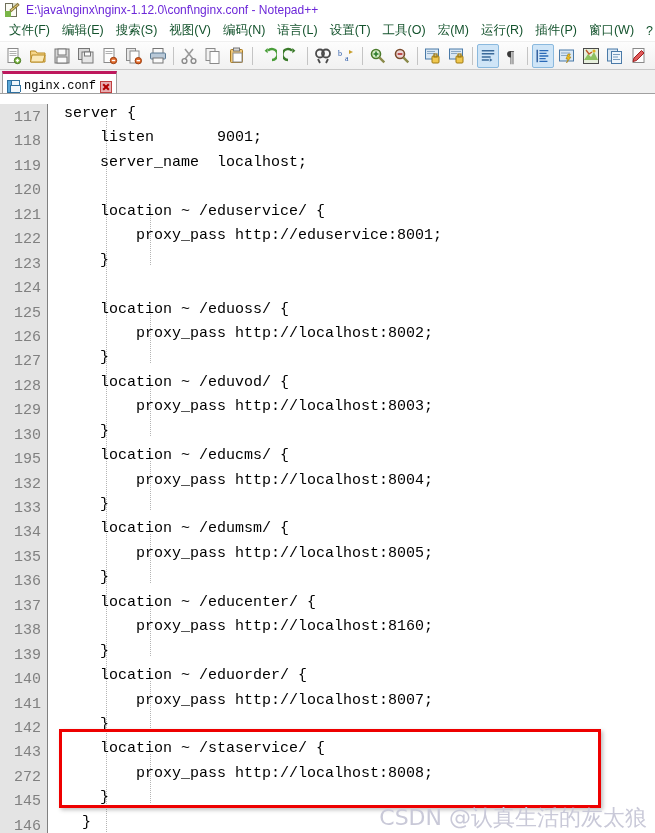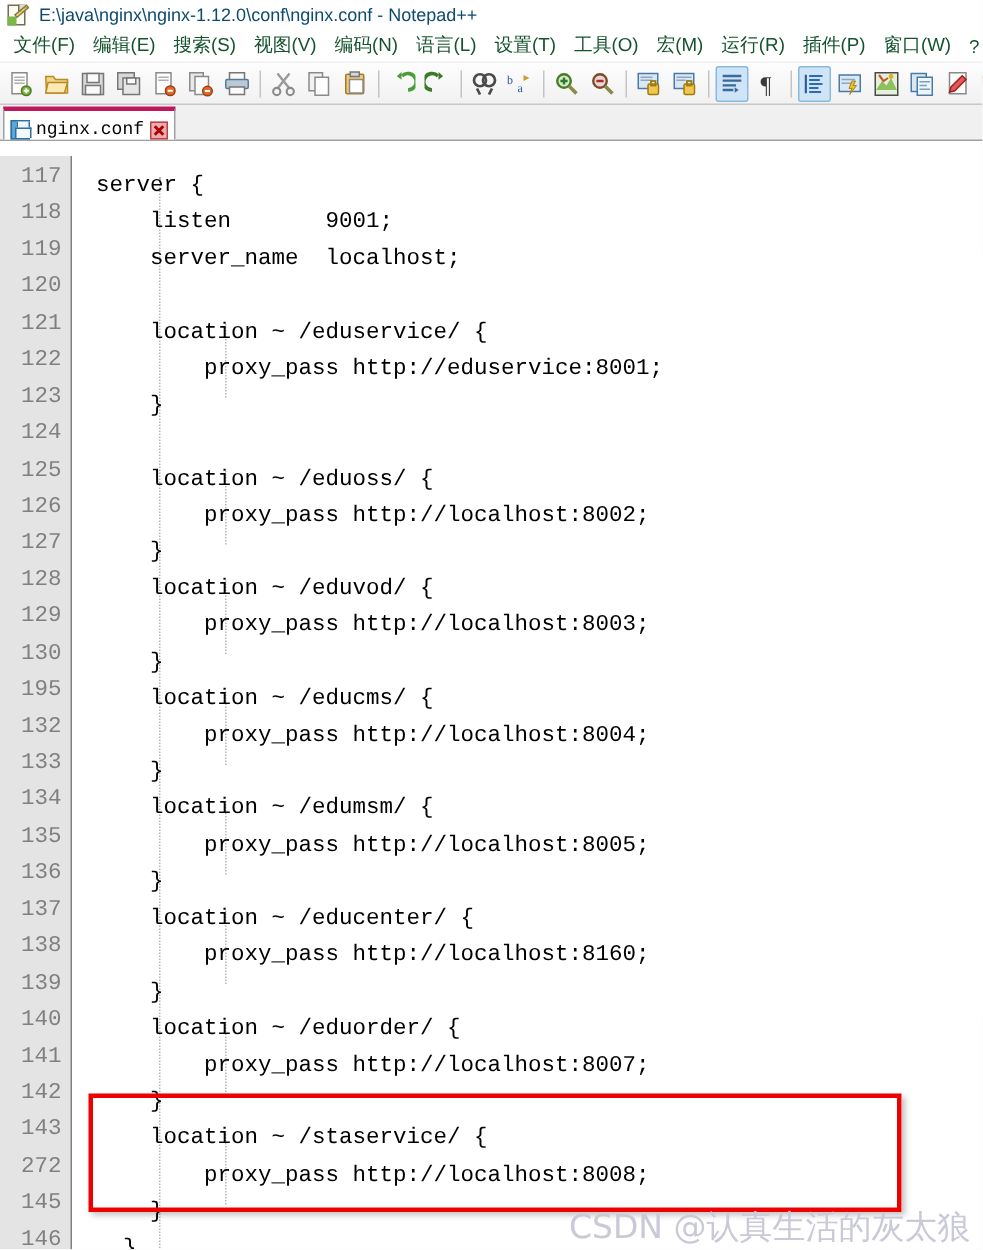--- a/index.html
+++ b/index.html
@@ -53,21 +53,21 @@
     transform: rotate(-40deg);
     border: 1px solid #8a7a3a;
   }
   .app-icon .grn {
     position: absolute; left: 1px; top: 9px;
     width: 6px; height: 6px;
     background: #7ab648;
   }
   .title-text {
     font-size: 12px;
-    color: #0c4a6e;
+    color: #6d28d9;
     white-space: nowrap;
     letter-spacing: 0px;
   }
 
   
   .menubar {
     height: 22px;
     background: #ffffff;
     display: flex;
     align-items: center;
@@ -208,21 +208,21 @@
     height: 24.45px;
   }
   .foldmargin {
     width: 14px;
     background: #ffffff;
     flex: 0 0 auto;
   }
   .code-area {
     flex: 1 1 auto;
     position: relative;
-    padding-top: 18px;
+    padding-top: 8px;
     overflow: hidden;
   }
   .code-line {
     font-family: "Liberation Mono", monospace;
     font-size: 15px;
     line-height: 24.45px;
     height: 24.45px;
     color: #000000;
     white-space: pre;
     position: relative;

